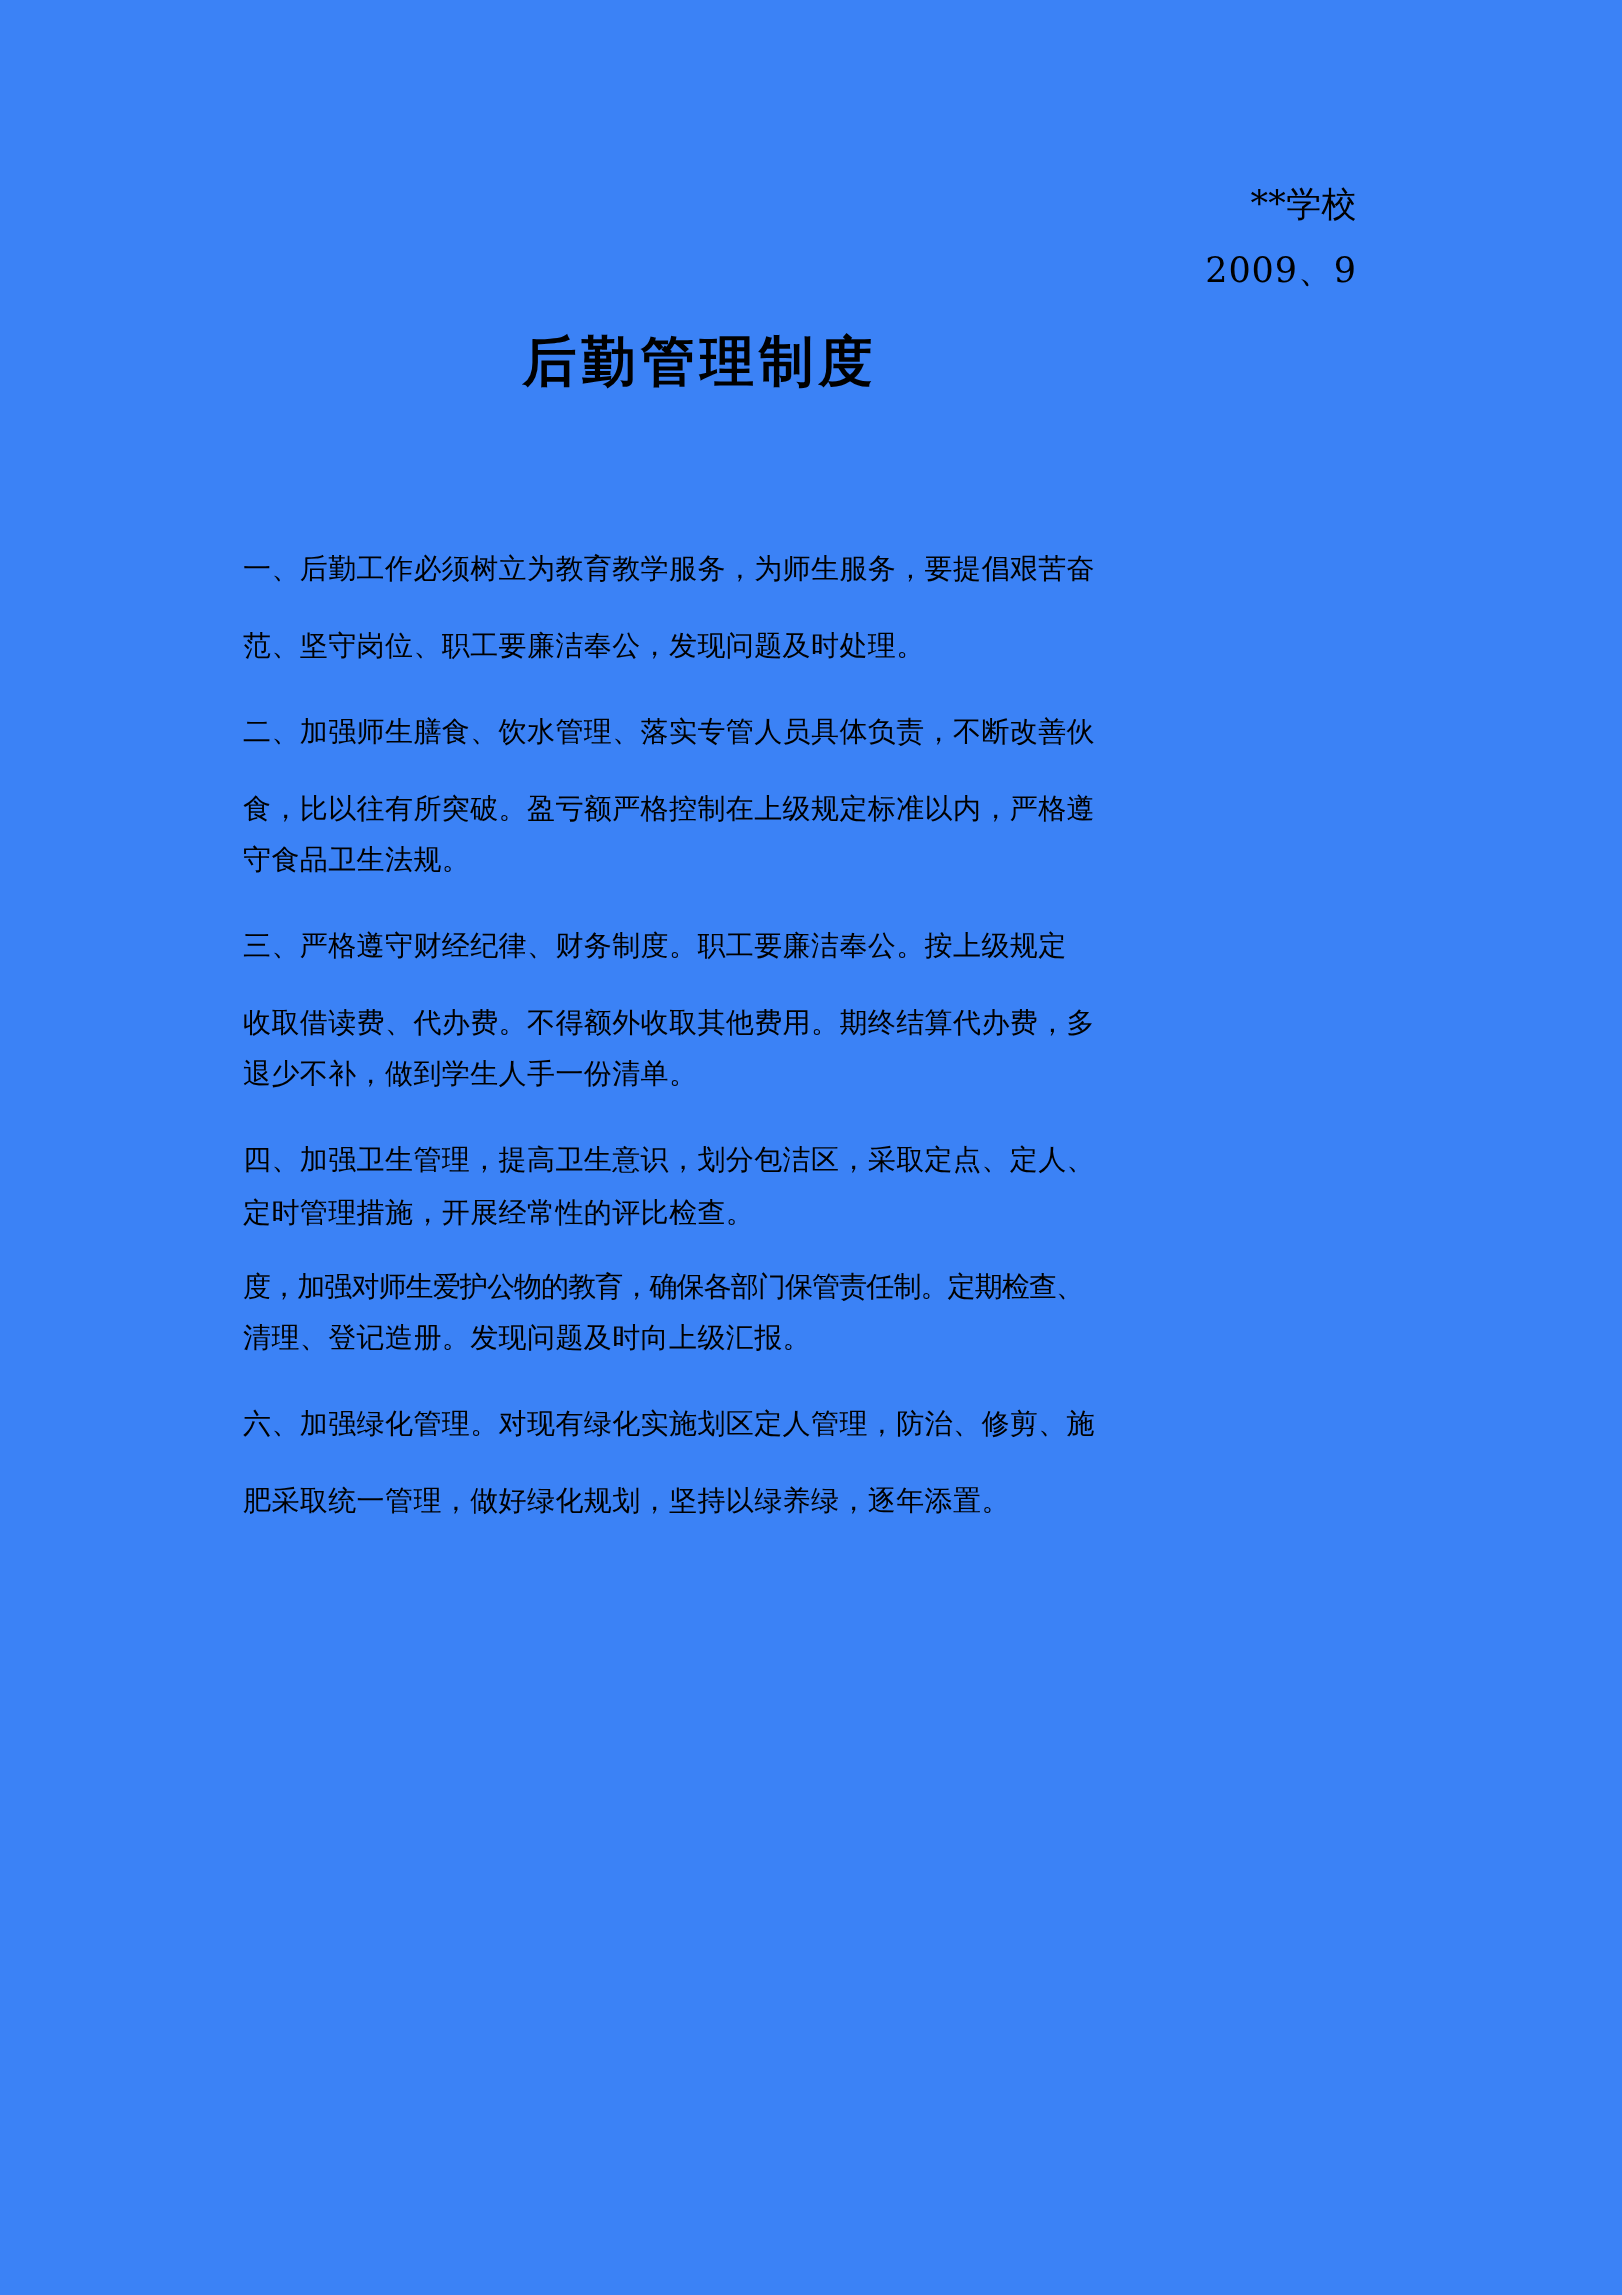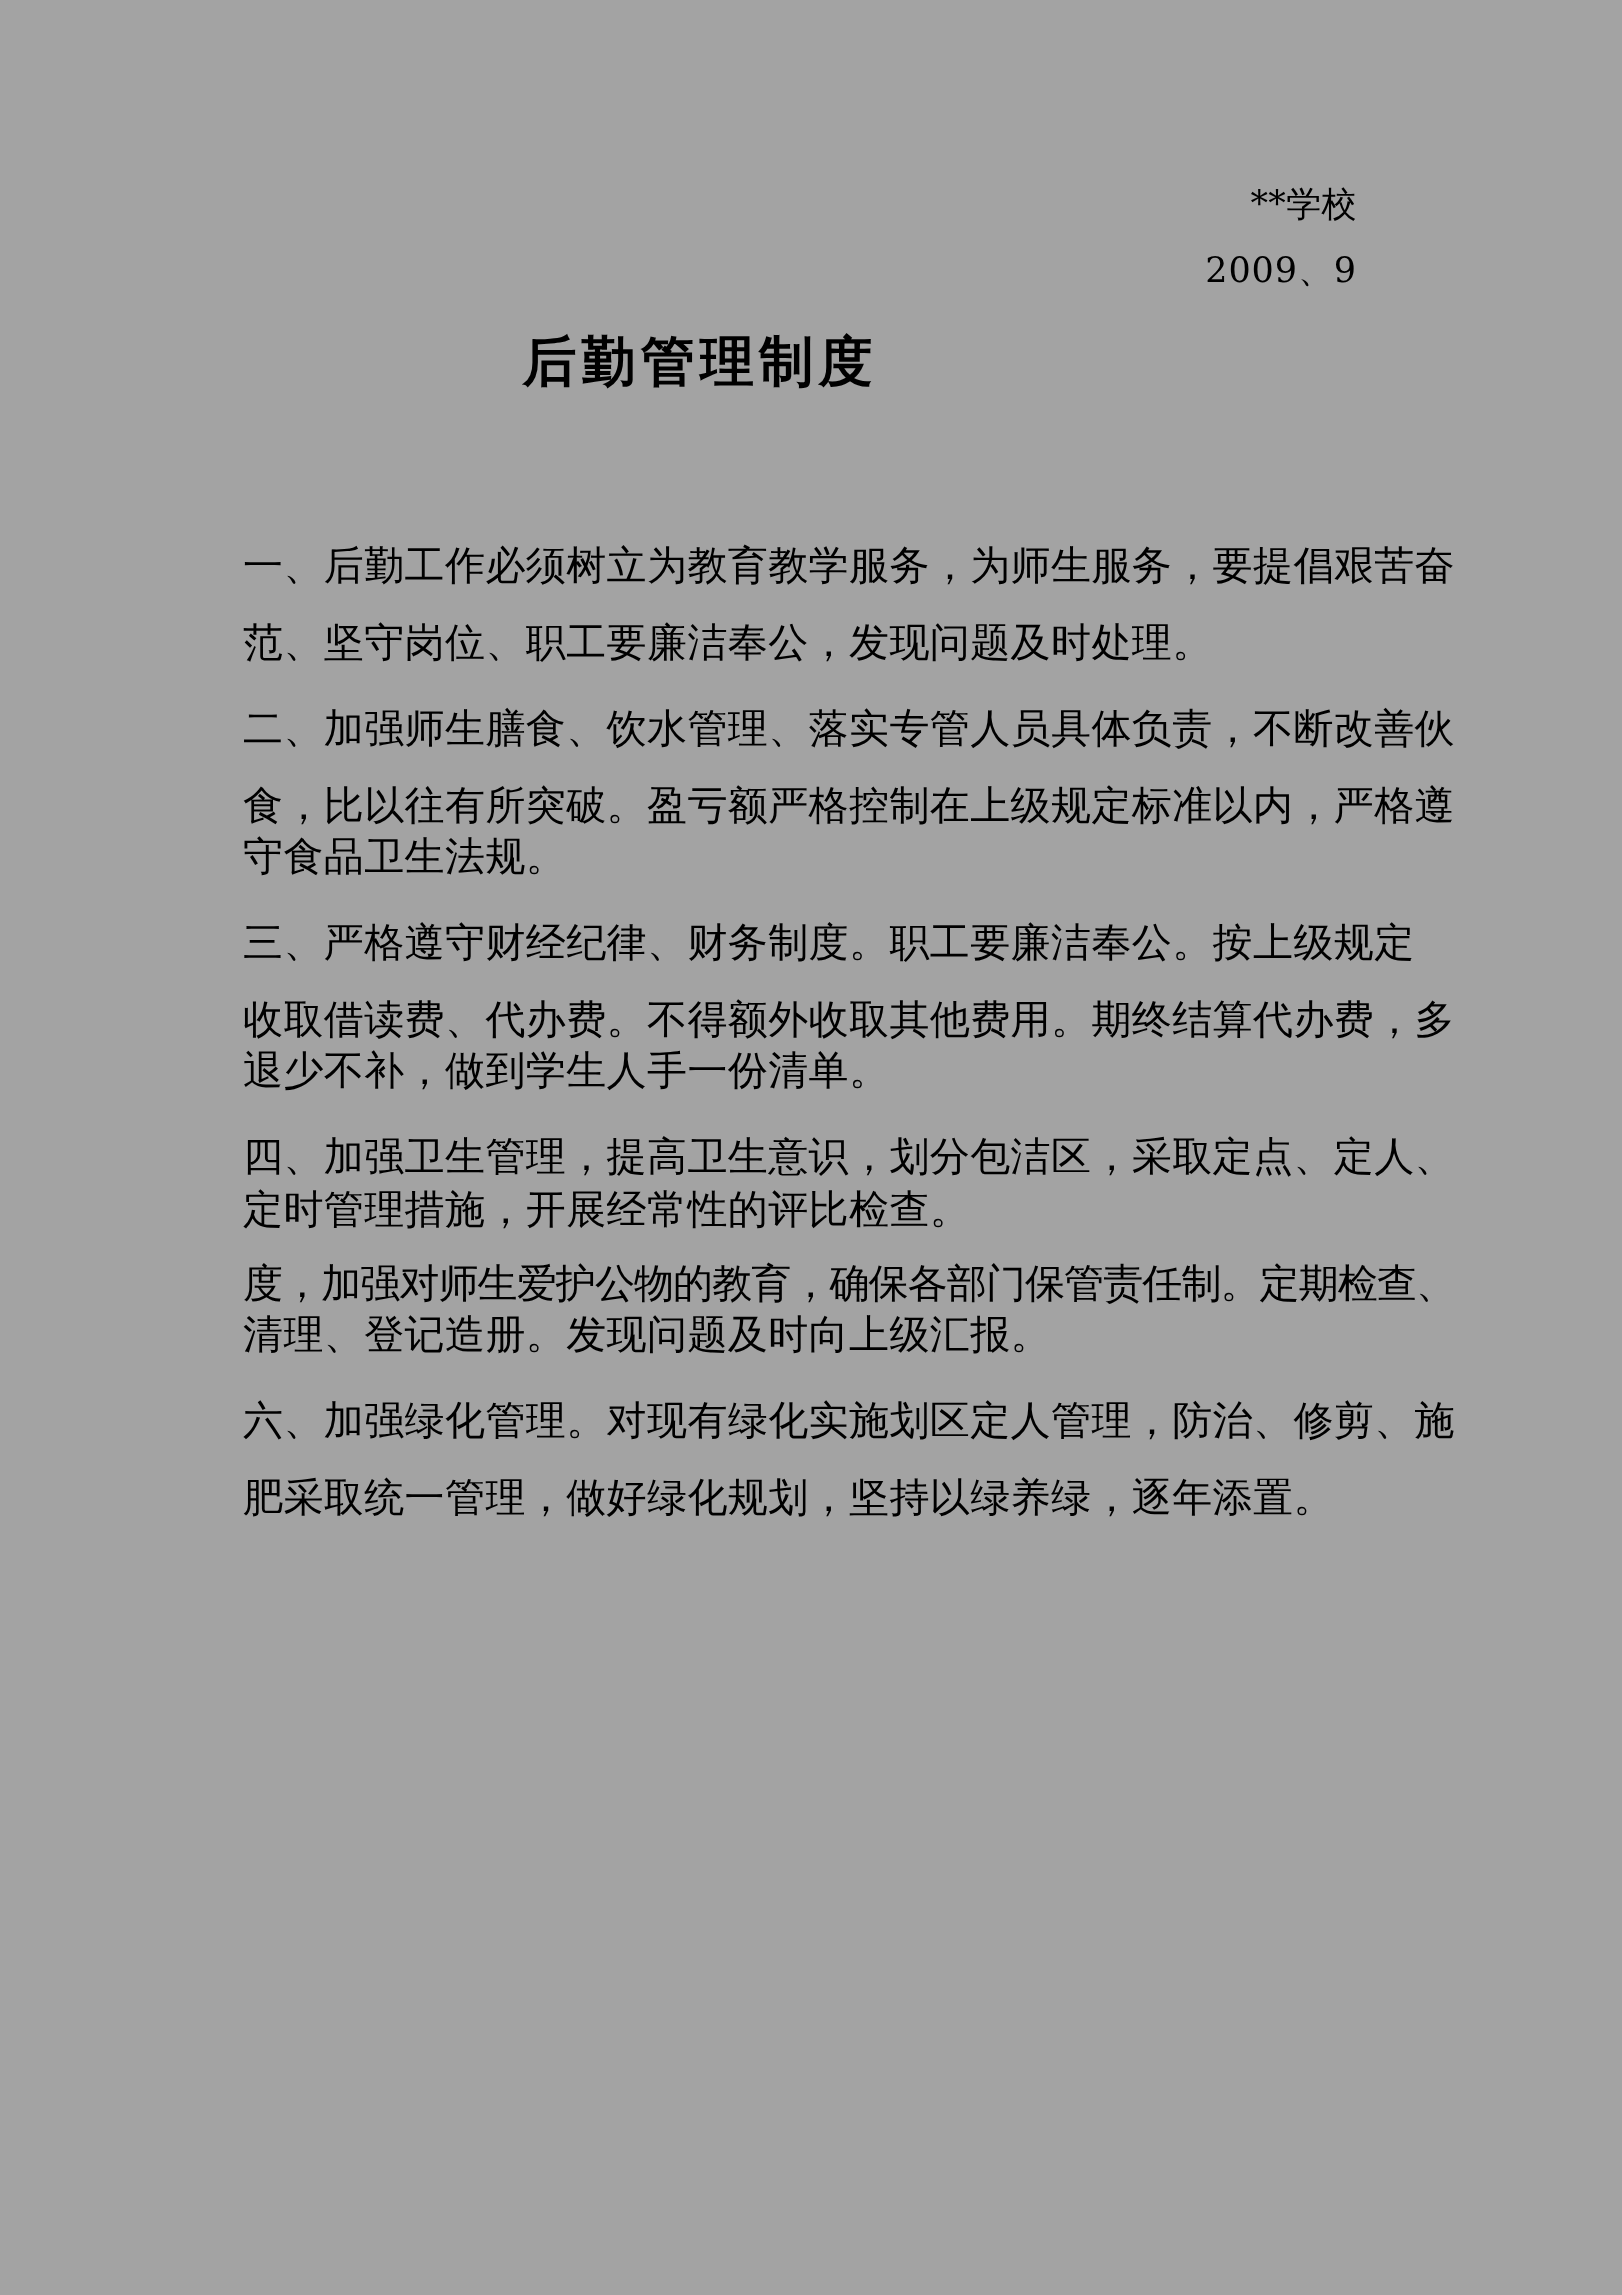--- a/index.html
+++ b/index.html
@@ -8,21 +8,21 @@
     background: #ffffff;
   }
   body {
     font-family: "DejaVu Serif", "Liberation Serif", serif;
     color: #000000;
   }
   .page {
     position: relative;
     width: 1623px;
     height: 2295px;
-    background: #a3a3a3;
+    background: #3b82f6;
     box-sizing: border-box;
     overflow: hidden;
   }
 
   
   .doc-header {
     position: absolute;
     left: 0;
     top: 171px;
     width: 1357px;
@@ -58,22 +58,22 @@
   .doc-body {
     position: absolute;
     left: 243px;
     top: 543px;
     width: 1143px;
   }
   .clause {
     margin: 0 0 12.2px 0;
   }
   .clause .ln {
-    font-family: Liberation Mono, monospace;
-    font-size: 40px;
+    font-family: Liberation Sans, sans-serif;
+    font-size: 28px;
     line-height: 51px;
     letter-spacing: 0.4px;
     white-space: pre;
     display: block;
   }
   
   .clause .ln.lead {
     margin-bottom: 26px;
   }
   .clause .ln.tight {

